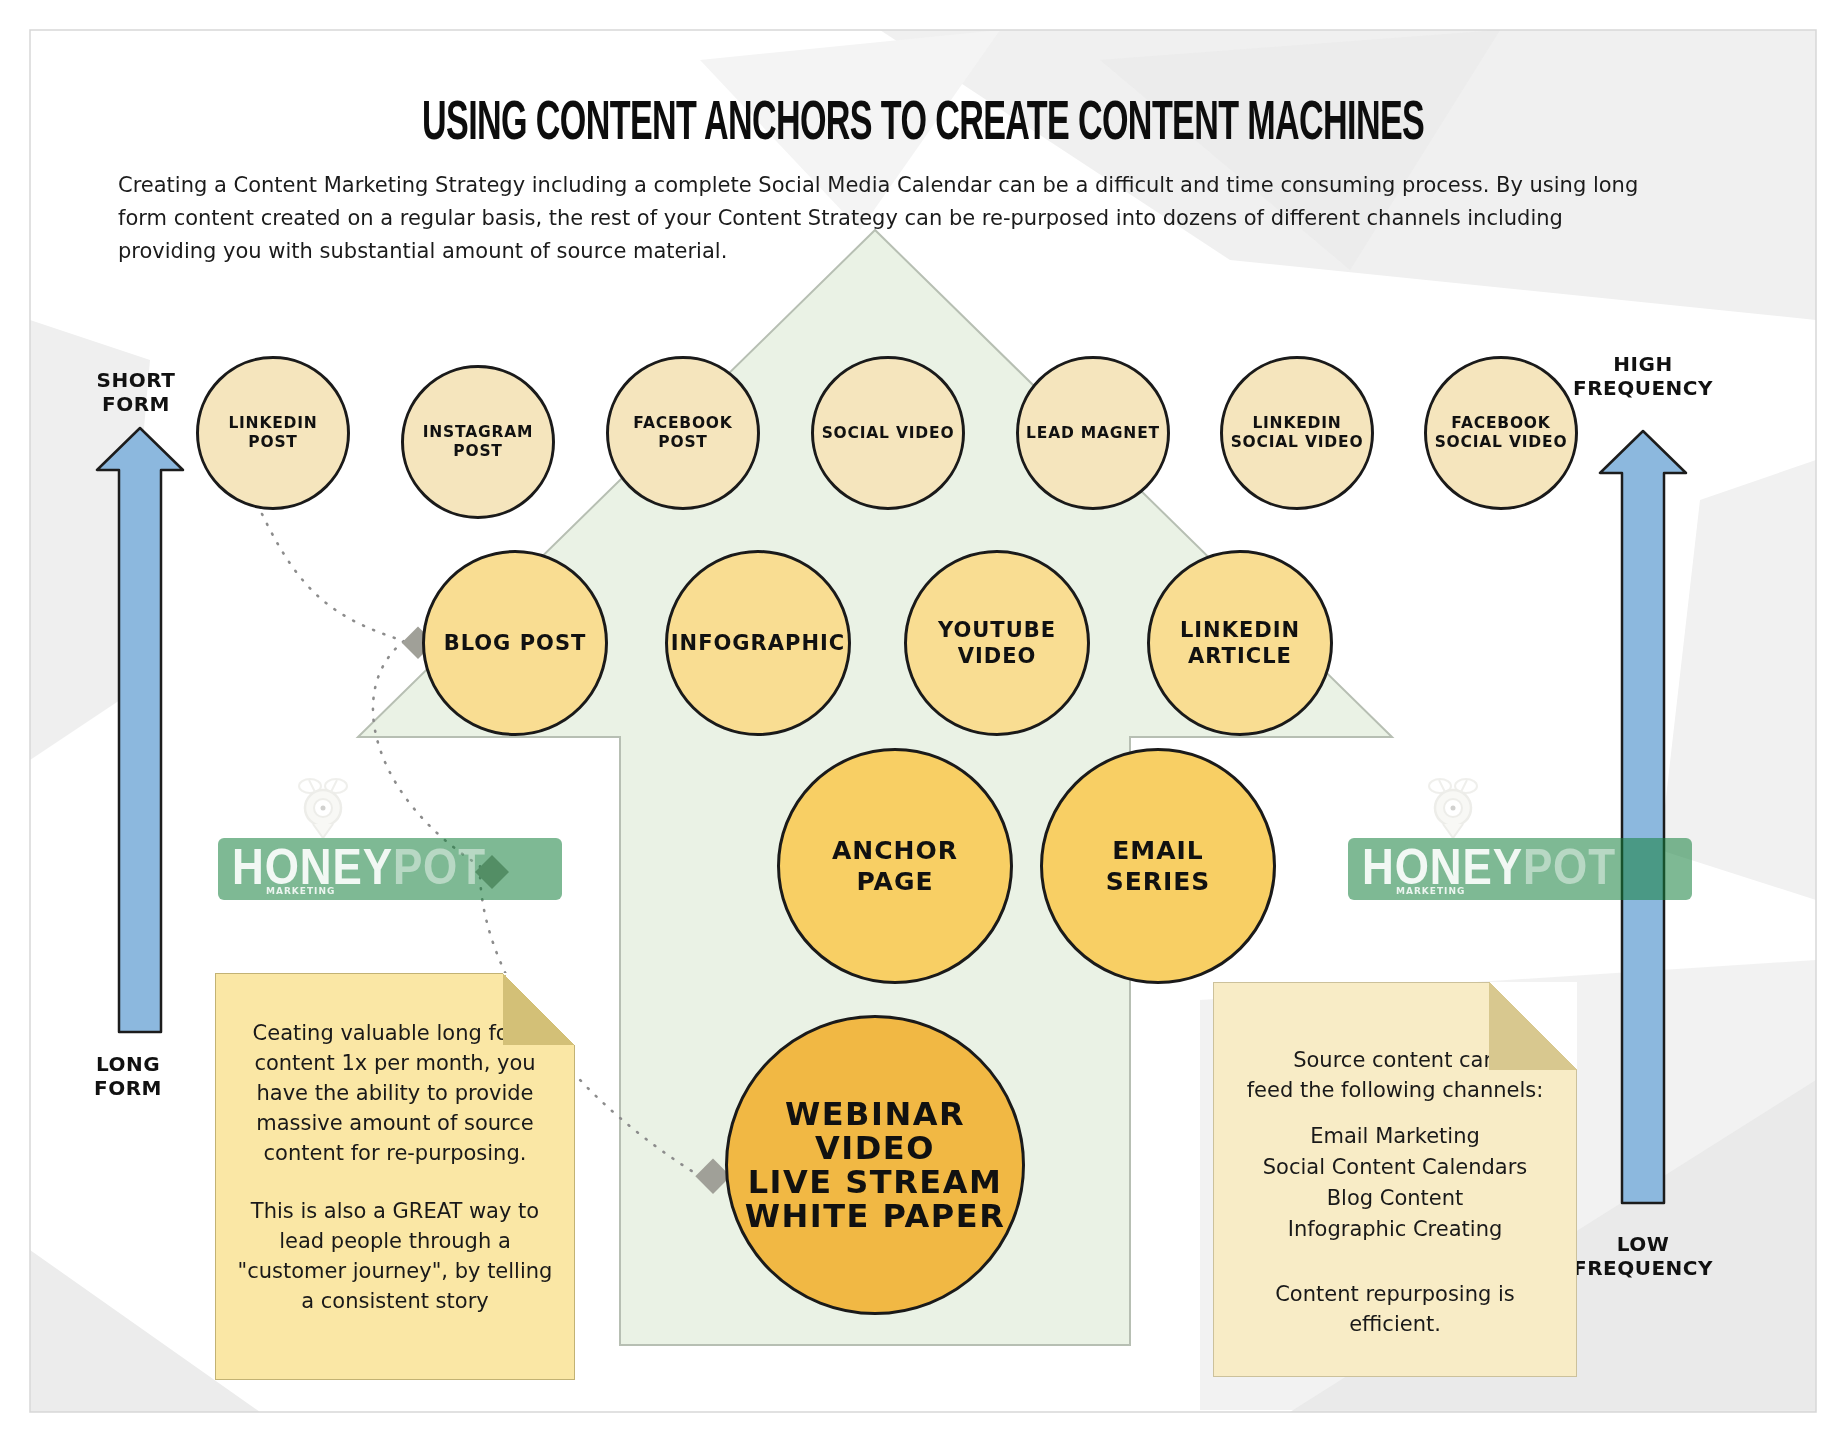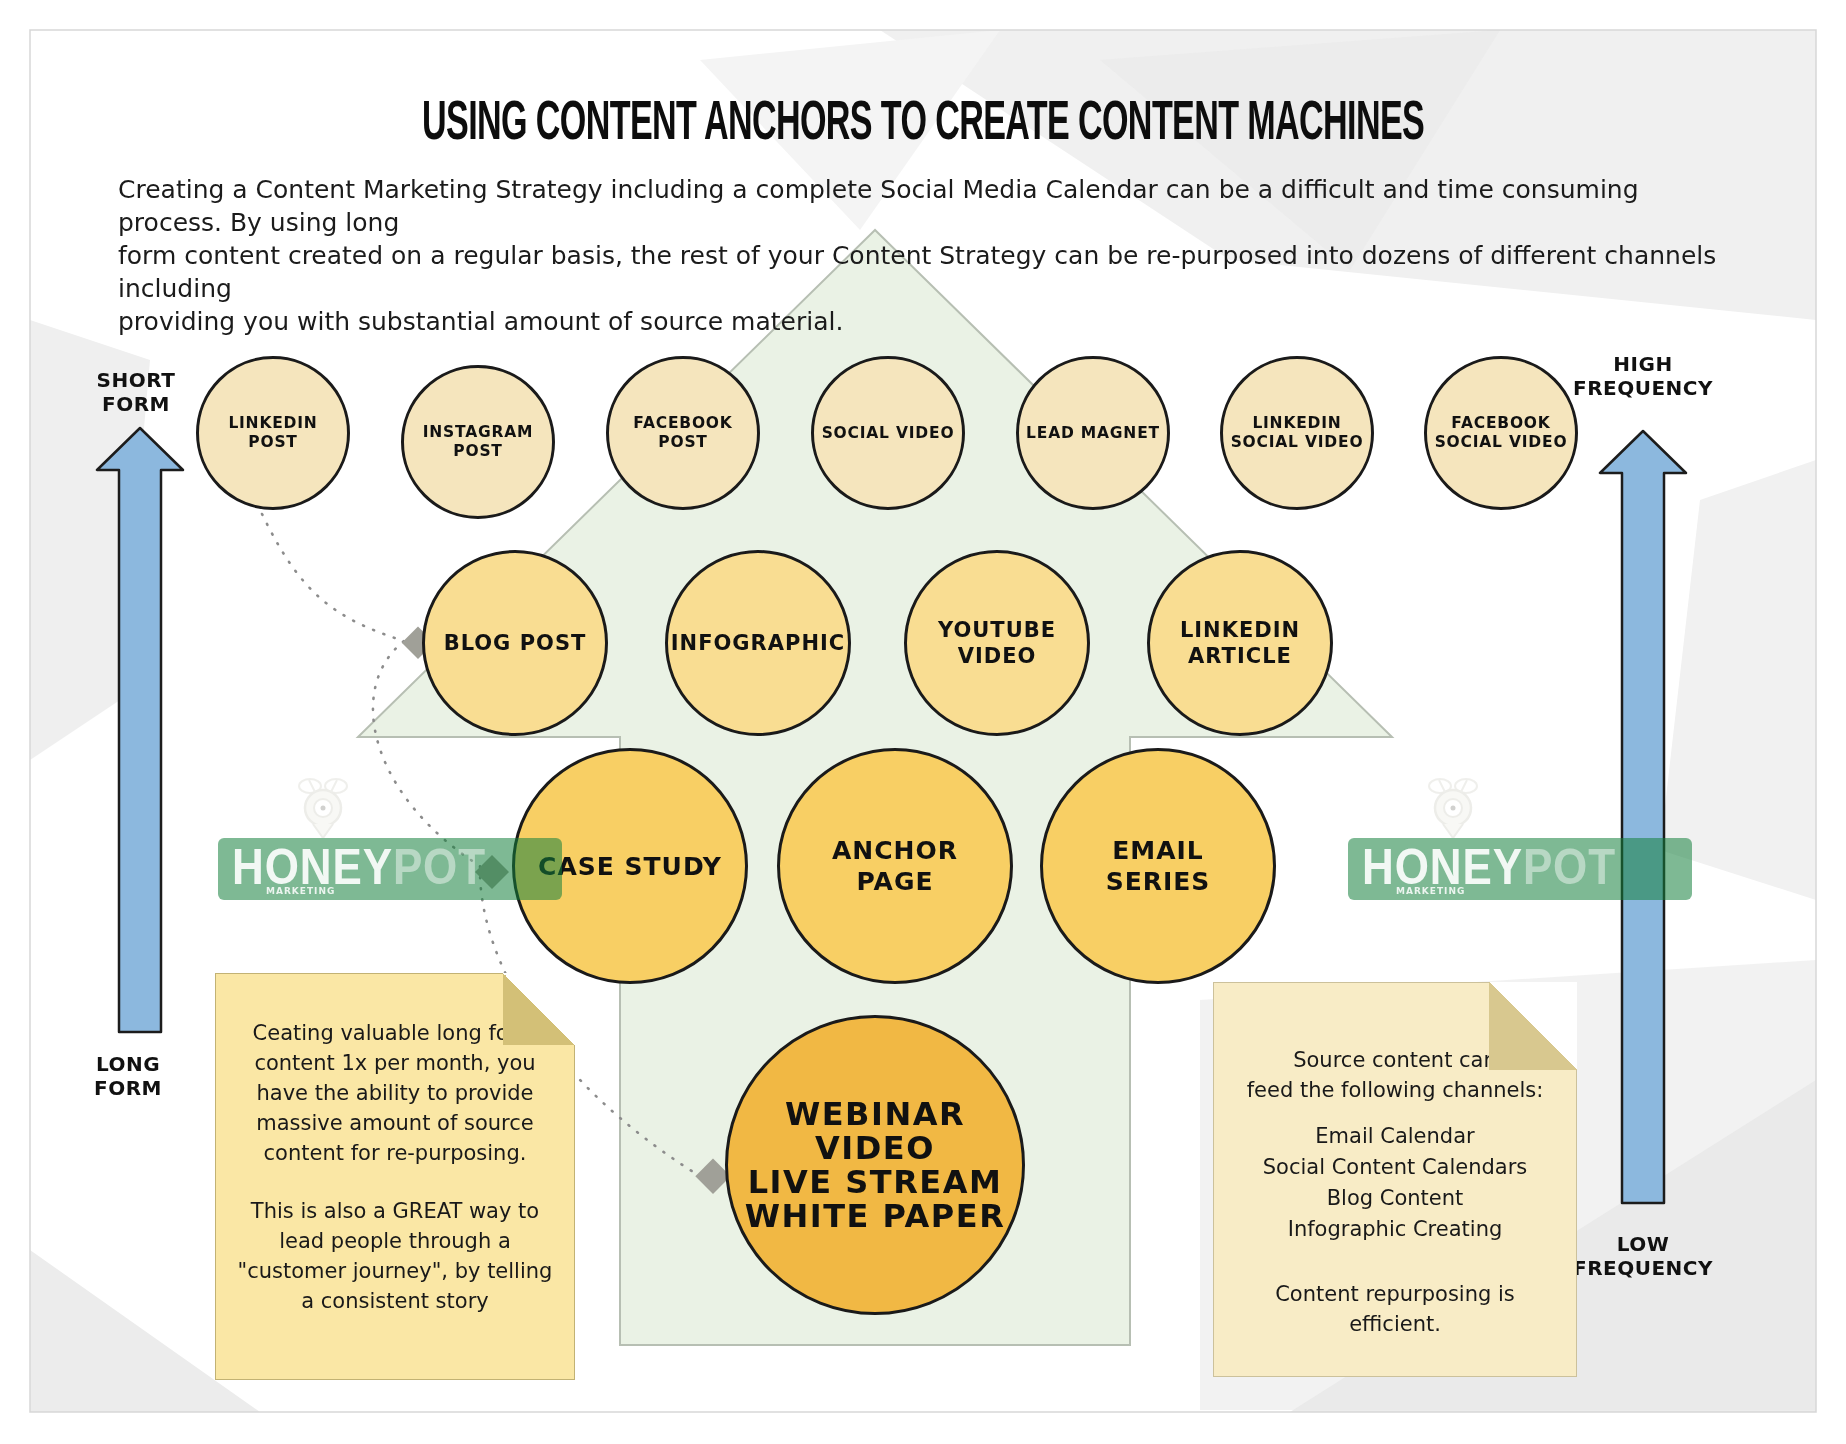--- a/index.html
+++ b/index.html
@@ -6,21 +6,21 @@
   .page{position:relative;width:1846px;height:1444px;background:#ffffff;overflow:hidden;
         font-family:"DejaVu Sans",sans-serif;color:#151515;}
   .bg{position:absolute;left:0;top:0;width:1846px;height:1444px;}
   .prelines{white-space:pre-line;}
 
   
   .title-wrap{position:absolute;left:0;top:88px;width:1846px;text-align:center;}
   .title-wrap .condense{display:inline-block;transform:scaleX(0.62);transform-origin:center;
         font-family:"Liberation Sans",sans-serif;font-weight:bold;font-size:55px;
         letter-spacing:-1px;color:#0d0d0d;}
-  .intro{position:absolute;left:118px;top:148px;width:1600px;font-size:25px;line-height:33px;
+  .intro{position:absolute;left:118px;top:148px;width:1600px;font-size:21px;line-height:33px;
         color:#1b1b1b;}
 
   
   .axis-label{position:absolute;font-weight:bold;font-size:20px;line-height:24px;
         text-align:center;letter-spacing:.5px;color:#111;}
 
   
   .circle{position:absolute;border:3px solid #1a1a1a;border-radius:50%;
         display:flex;align-items:center;justify-content:center;text-align:center;
         font-weight:bold;color:#111;box-sizing:border-box;}
@@ -129,21 +129,20 @@
   <div class="circle row1 prelines" style="left:1424px;top:356px;width:154px;height:154px;">FACEBOOK
 SOCIAL VIDEO</div>
 
   <div class="circle row2 prelines" style="left:665px;top:550px;width:186px;height:186px;">INFOGRAPHIC</div>
   <div class="circle row2 prelines" style="left:422px;top:550px;width:186px;height:186px;">BLOG POST</div>
   <div class="circle row2 prelines" style="left:904px;top:550px;width:186px;height:186px;">YOUTUBE
 VIDEO</div>
   <div class="circle row2 prelines" style="left:1147px;top:550px;width:186px;height:186px;">LINKEDIN
 ARTICLE</div>
 
-  <div class="circle row3 prelines" style="left:512px;top:748px;width:236px;height:236px;">CASE STUDY</div>
   <div class="circle row3 prelines" style="left:777px;top:748px;width:236px;height:236px;">ANCHOR
 PAGE</div>
   <div class="circle row3 prelines" style="left:1040px;top:748px;width:236px;height:236px;">EMAIL
 SERIES</div>
 
   <div class="circle anchor-circle prelines" style="left:725px;top:1015px;width:300px;height:300px;">WEBINAR
 VIDEO
 LIVE STREAM
 WHITE PAPER</div>
 
@@ -184,21 +183,21 @@
       <p>Ceating valuable long form content 1x per month, you have the ability to provide massive amount of source content for re-purposing.</p>
       <p>This is also a GREAT way to lead people through a "customer journey",  by telling a consistent story</p>
     </div>
   </div>
 
   <div class="note note-right">
     <div class="fold"></div>
     <div class="inner">
       <p class="heading prelines">Source content can
 feed the following channels:</p>
-      <p class="item">Email Calendar</p>
+      <p class="item">Email Marketing</p>
       <p class="item">Social Content Calendars</p>
       <p class="item">Blog Content</p>
       <p class="item">Infographic Creating</p>
       <p class="footer prelines">Content repurposing is
 efficient.</p>
     </div>
   </div>
 
 </div>
 

